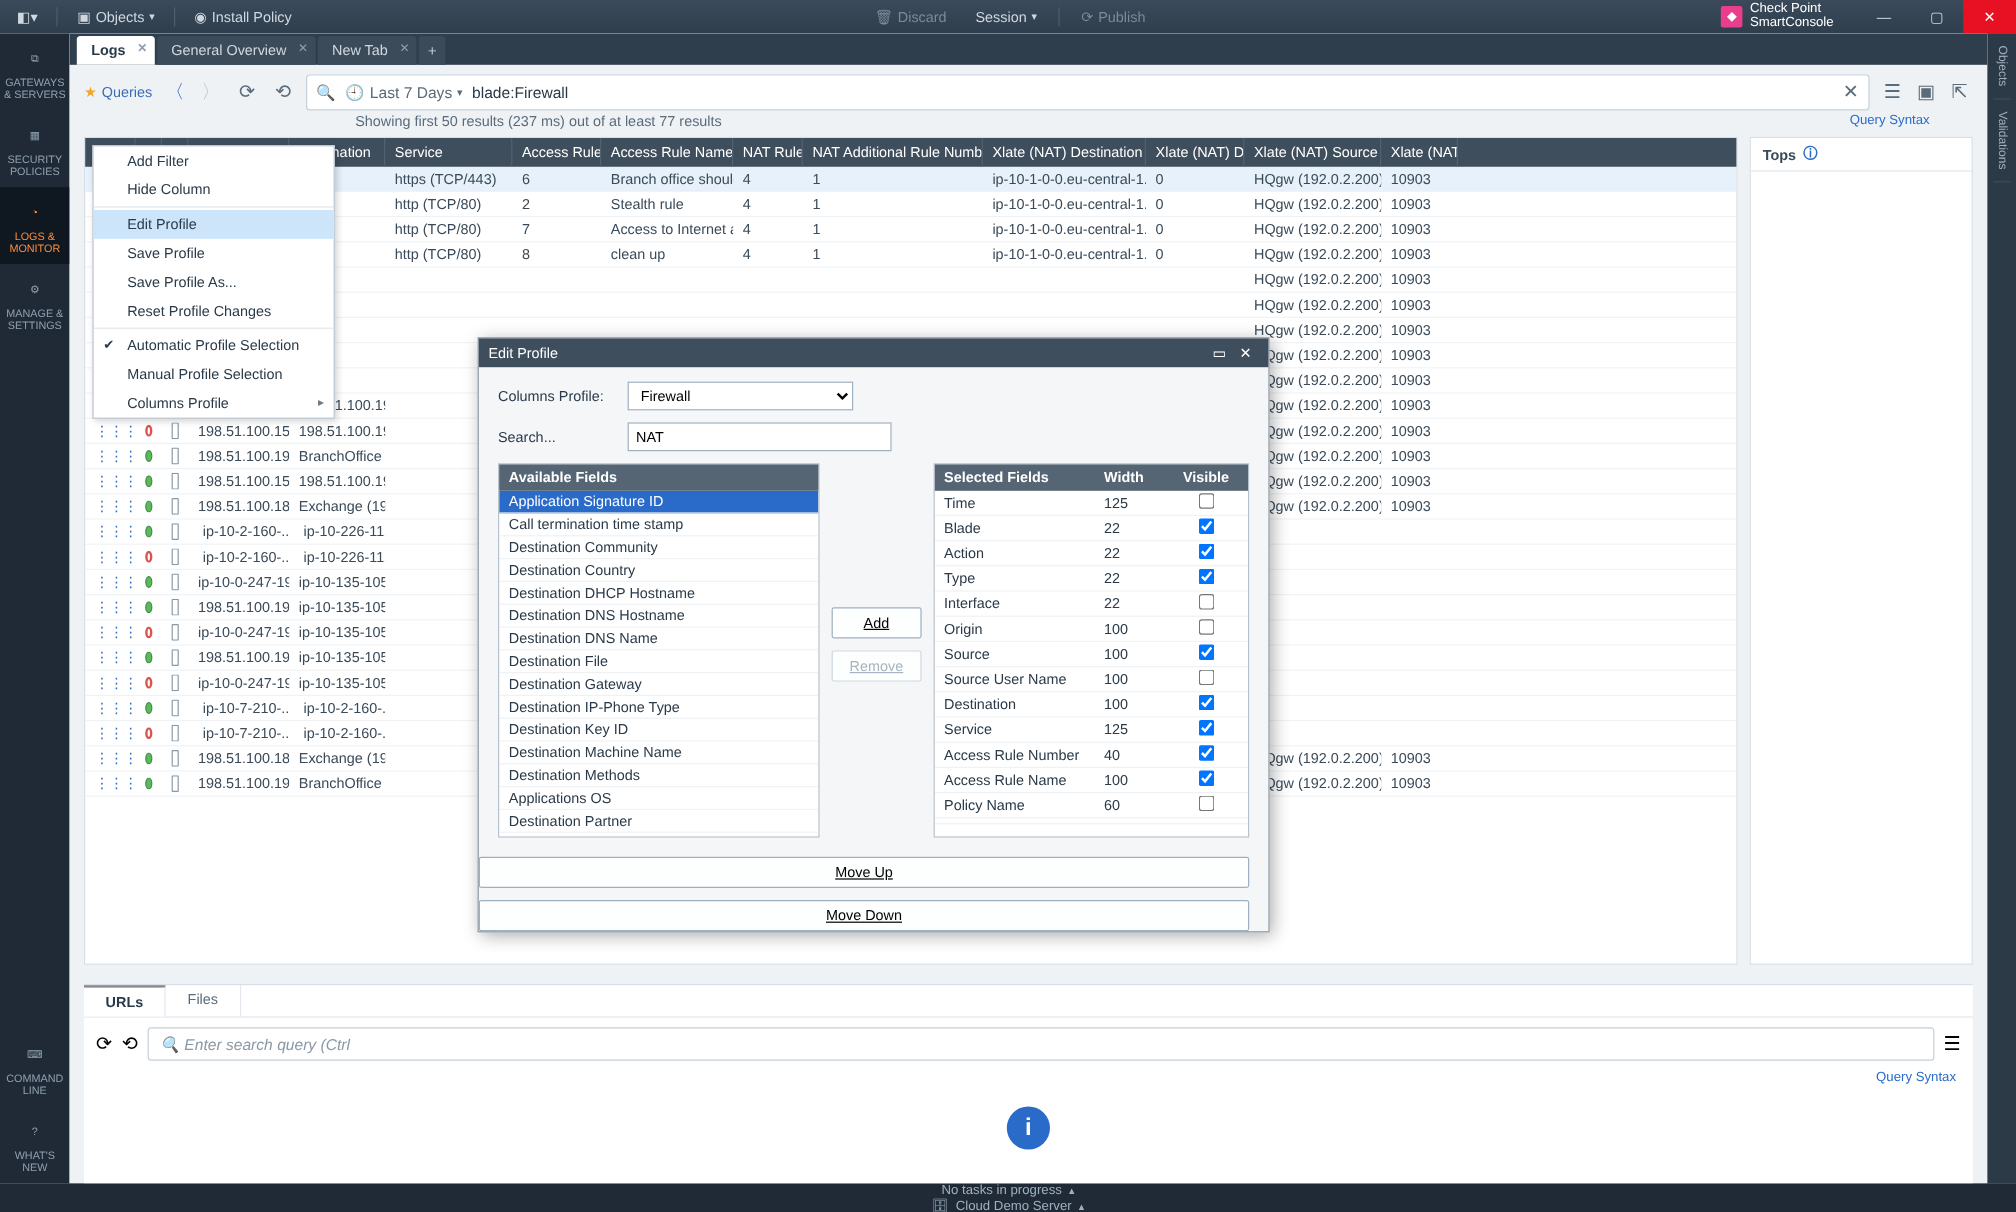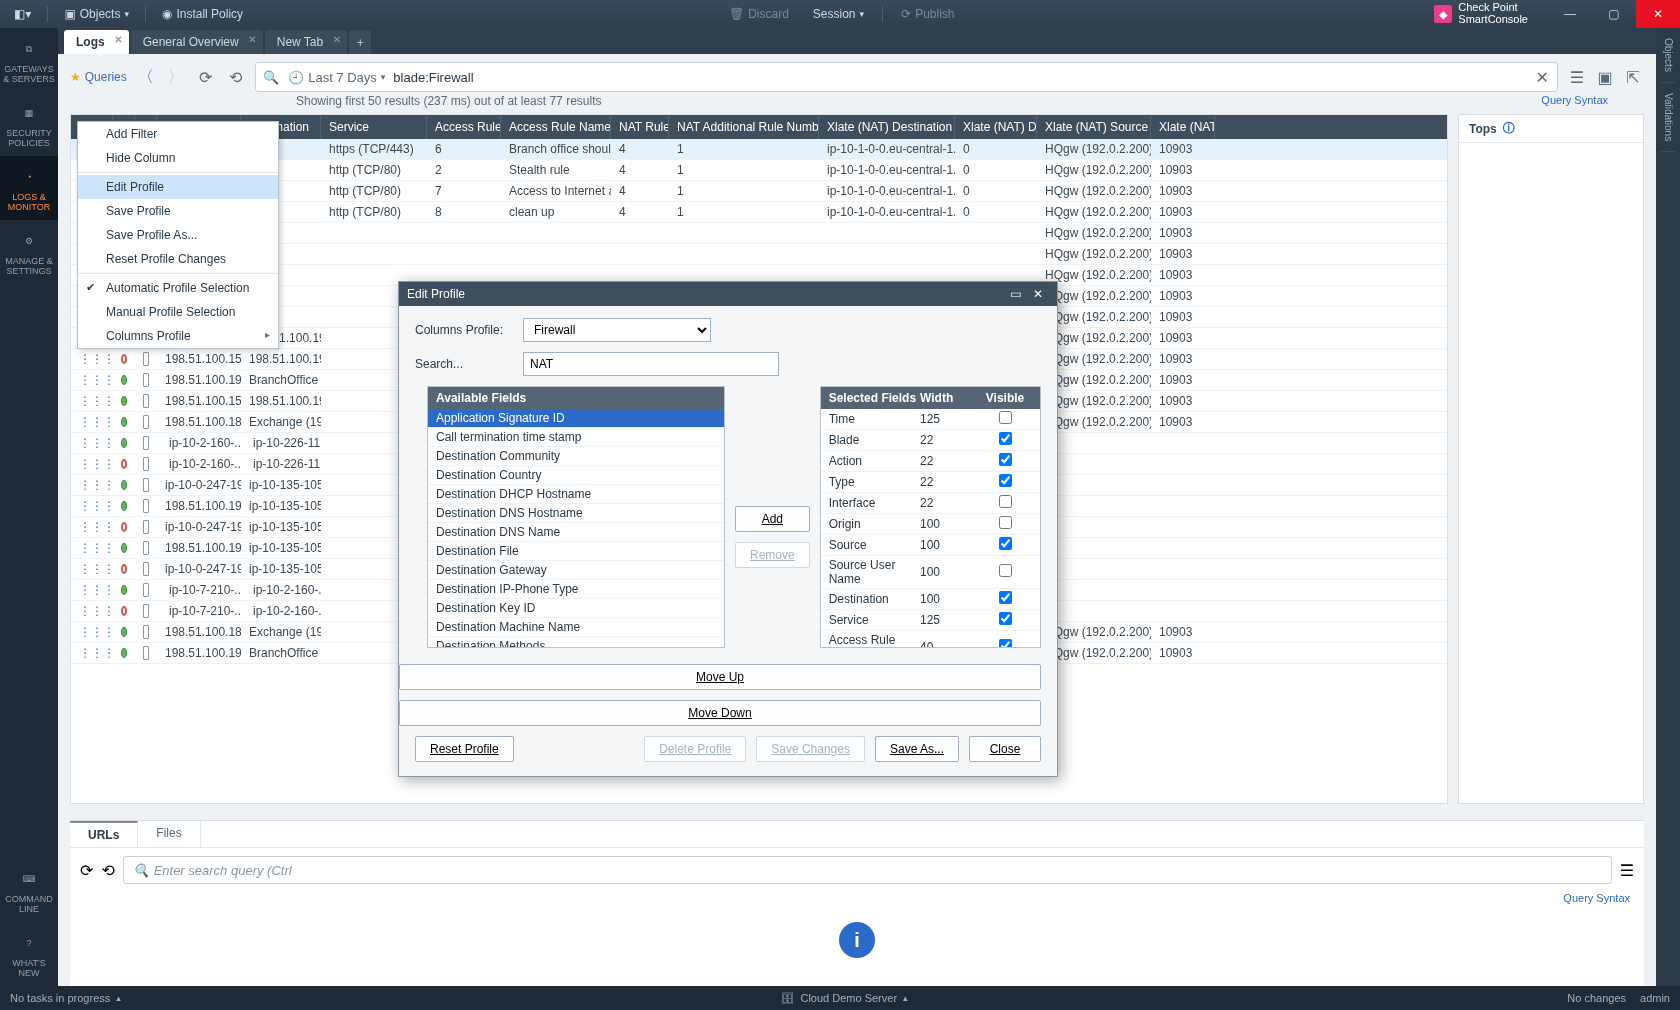--- a/index.html
+++ b/index.html
@@ -102,39 +102,39 @@
 .lower .lt .ltab { padding:5px 18px; font-size:12px; color:#5a6b7a; border-right:1px solid #e2e8ee; }
 .lower .lt .ltab.active { background:#fff; color:#2a3a48; font-weight:600; border-top:2px solid #888; }
 .lower .lrow { display:flex; align-items:center; gap:8px; padding:8px 10px; }
 .lower .sb { flex:1; height:28px; border:1px solid #c5d0da; border-radius:3px; display:flex; align-items:center; padding:0 10px; color:#8a98a5; font-size:13px; font-style:italic; }
 .lower .qs2 { text-align:right; padding:0 14px 4px; color:#2a6ac8; font-size:11px; }
 .lower .nodata { text-align:center; padding:14px 0 22px; }
 .lower .nodata .bubble { width:36px; height:36px; border-radius:50%; background:#2a6ac8; color:#fff; display:inline-flex; align-items:center; justify-content:center; font-size:20px; font-weight:bold; margin-bottom:6px;}
 .lower .nodata .txt { font-size:18px; color:#5a6b7a; font-weight:600; }
 
 
-.statusbar { height:24px; background:#1f2a36; color:#9fb0c0; display:flex; align-items:center; font-size:11px; padding:0 10px; }
+.statusbar { height:24px; background:#1f2a36; color:#9fb0c0; display:flex; align-items:center; font-size:11px; padding:0 10px;flex-direction:column; }
 .statusbar .sl { display:flex; align-items:center; gap:6px; }
 .statusbar .sc { flex:1; display:flex; justify-content:center; gap:6px; align-items:center; }
 .statusbar .sr { display:flex; gap:14px; }
 
 
 .dialog { position:absolute; left:340px; top:253px; width:660px; height:496px; background:#f4f6f8; border:1px solid #8a98a5; box-shadow:3px 3px 14px rgba(0,0,0,.35); z-index:20; display:flex; flex-direction:column; font-size:12px; color:#2a3a48; }
 .dialog .dhdr { height:24px; background:#3e4e5d; color:#fff; display:flex; align-items:center; padding:0 8px; }
 .dialog .dhdr .dt { flex:1; }
 .dialog .dhdr .db { width:22px; text-align:center; }
 .dialog .dbody { flex:1; padding:12px 16px 8px; display:flex; flex-direction:column; gap:10px; min-height:0; }
 .dialog .frow { display:flex; align-items:center; gap:10px; }
 .dialog .frow label { width:98px; text-align:left; }
 .dialog select, .dialog input[type=text] { height:24px; border:1px solid #9fb0c0; padding:0 6px; font-size:12px; background:#fff; }
 .dialog select { width:188px; }
-.dialog input[type=text] { width:256px; }
+.dialog input[type=text] { width:220px; }
 .dialog .cols { flex:1; display:flex; gap:10px; min-height:0; }
 .dialog .listpane { border:1px solid #b8c2cc; background:#fff; display:flex; flex-direction:column; min-height:0; }
-.dialog .lp-left { width:298px;margin-left:12px; }
+.dialog .lp-left { width:268px; }
 .dialog .lp-right { flex:1; }
 .dialog .lph { background:#556573; color:#fff; padding:4px 8px; font-weight:600; display:flex; }
 .dialog .lph .hw { width:58px; text-align:left; }
 .dialog .lph .hv { width:54px; text-align:center; }
 .dialog .lph .hn { flex:1; }
 .dialog .lpb { flex:1; overflow-y:auto; }
 .dialog .li { padding:2px 8px; border-bottom:1px solid #eef2f5; display:flex; align-items:center; }
 .dialog .li.sel { background:#2a6ac8; color:#fff; }
 .dialog .li .ln { flex:1; }
 .dialog .li .lw { width:58px; }
@@ -1038,28 +1038,20 @@
                   </div>
                   <div class="li"></div>
                 </div>
             </div>
           </div>
         </div>
         <div class="moverow">
           <button class="btn">Move Up</button>
           <button class="btn">Move Down</button>
         </div>
-        <div class="dftr">
-          <button class="btn">Reset Profile</button>
-          <div class="gap"></div>
-          <button class="btn" disabled="">Delete Profile</button>
-          <button class="btn" disabled="">Save Changes</button>
-          <button class="btn">Save As...</button>
-          <button class="btn">Close</button>
-        </div>
       </div>
 
     </div>
 
     <div class="rnav">
       <div class="rtab">Objects</div>
       <div class="rtab">Validations</div>
     </div>
   </div>
 

